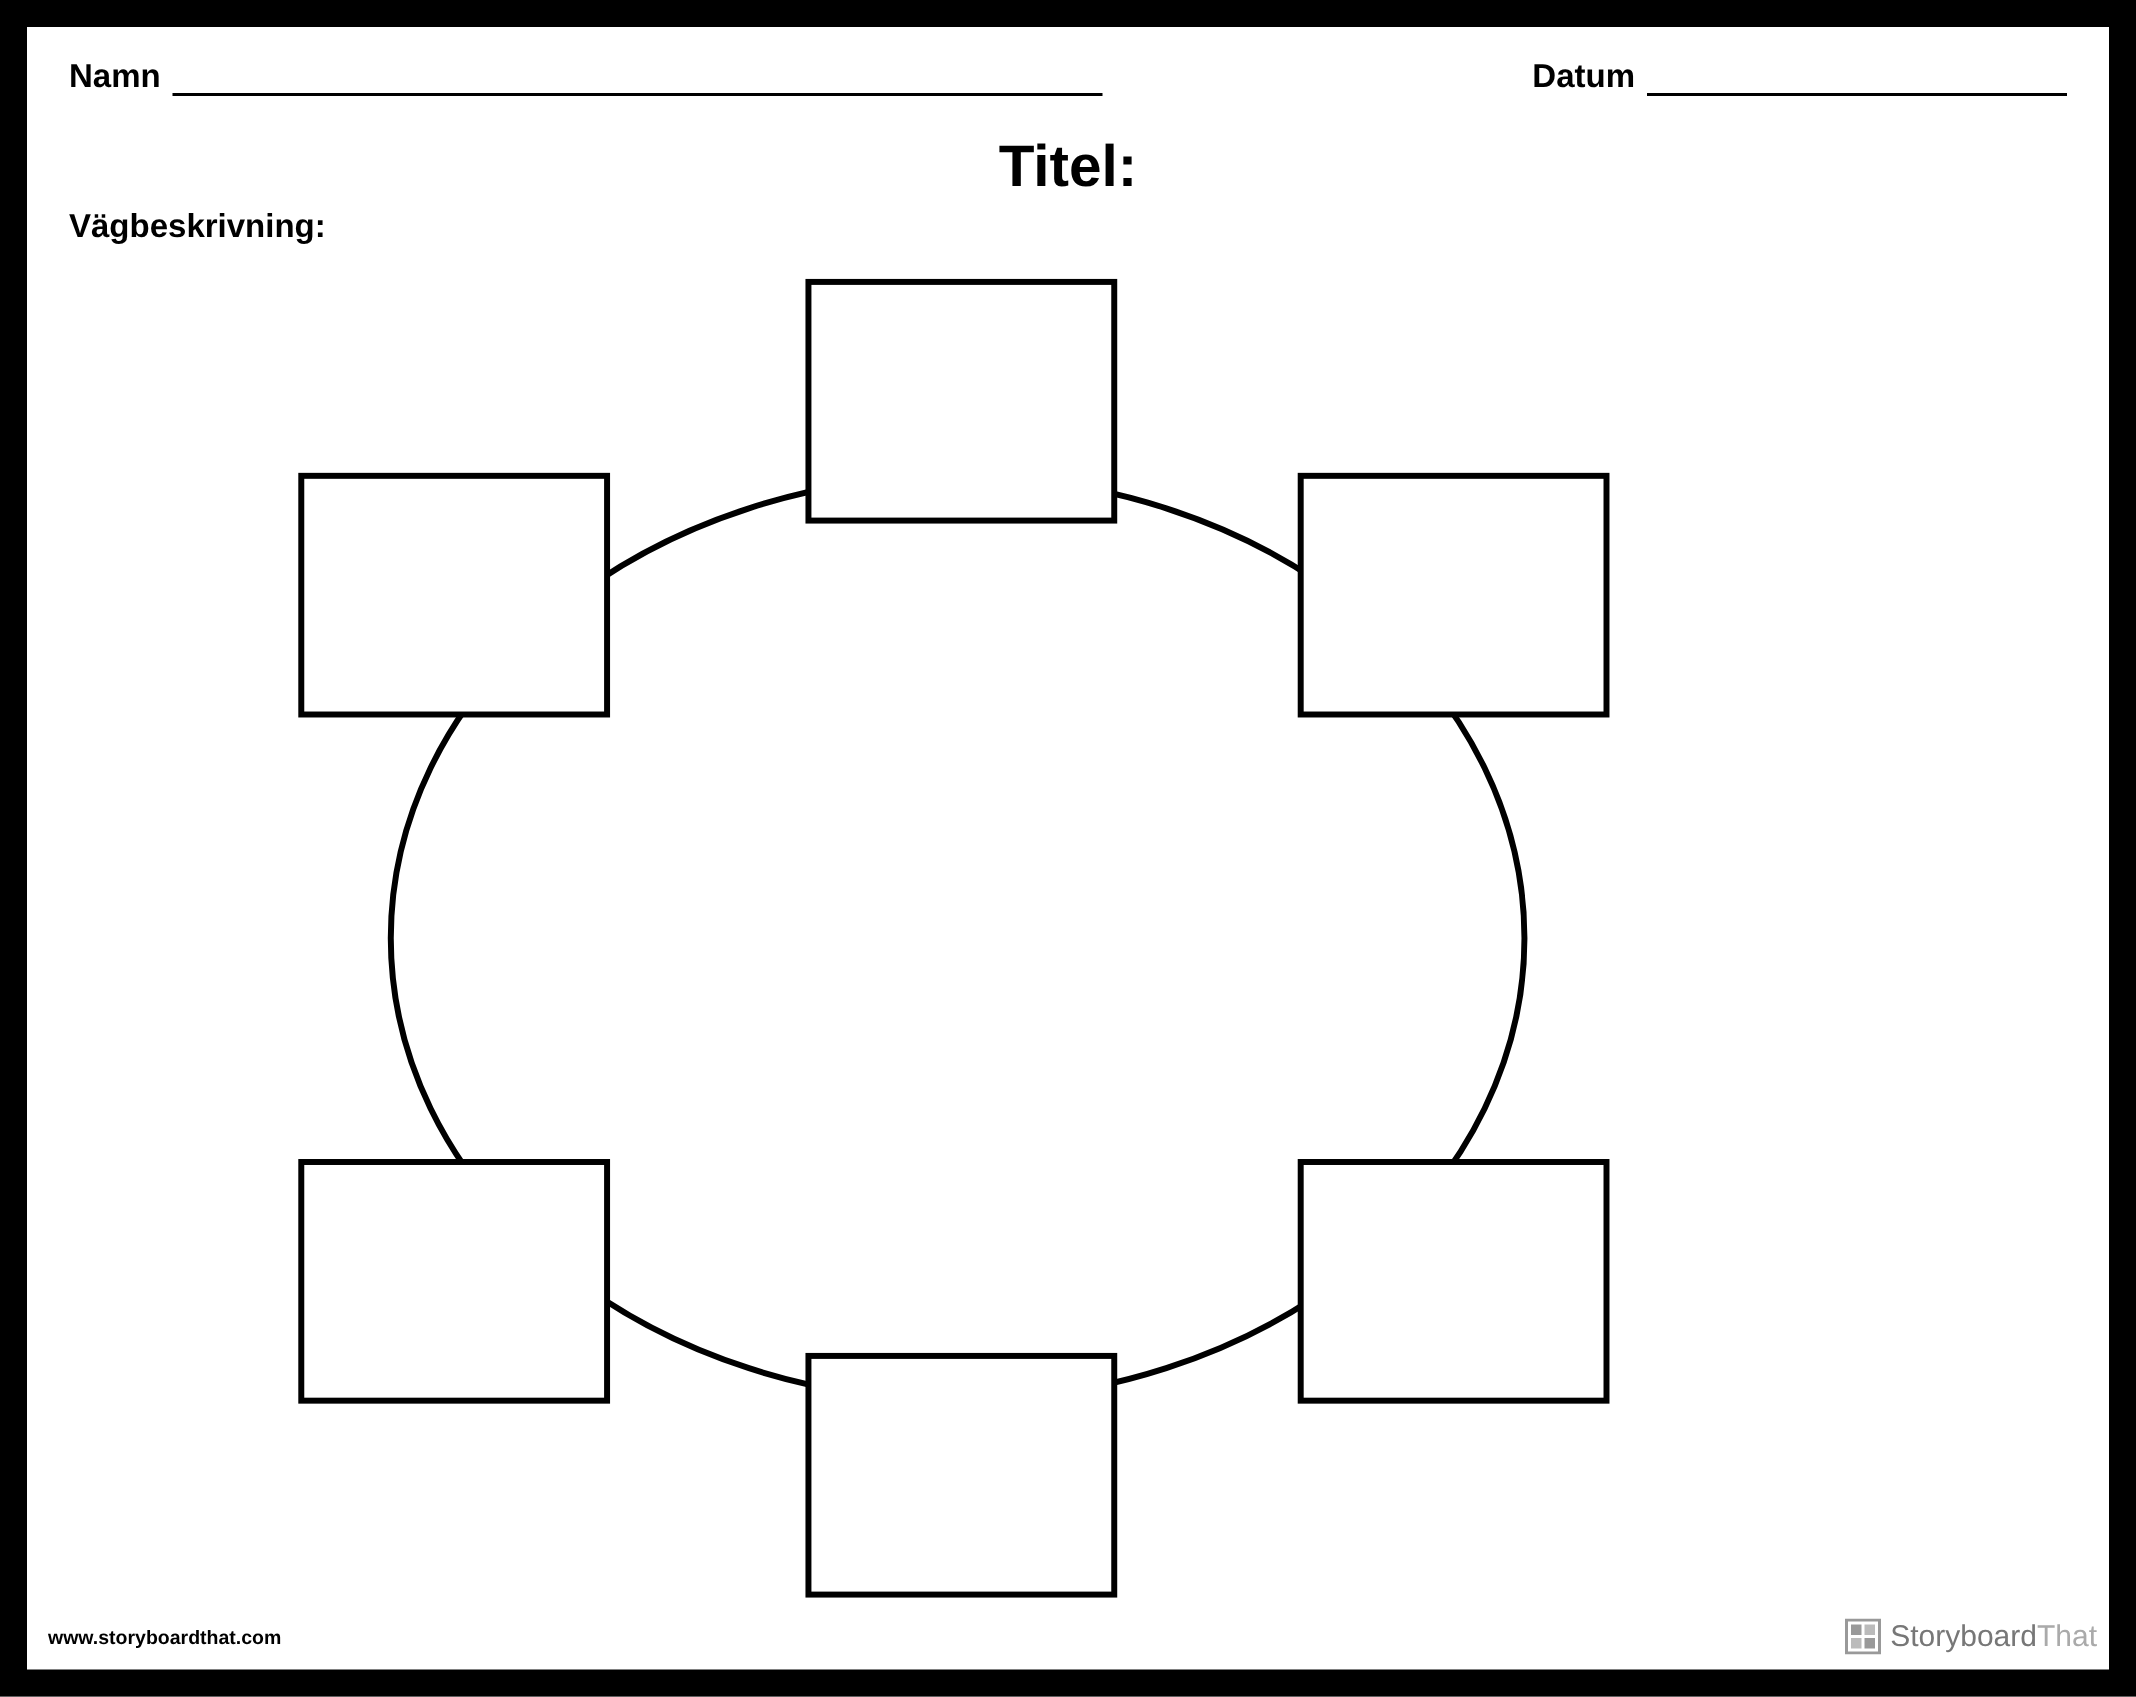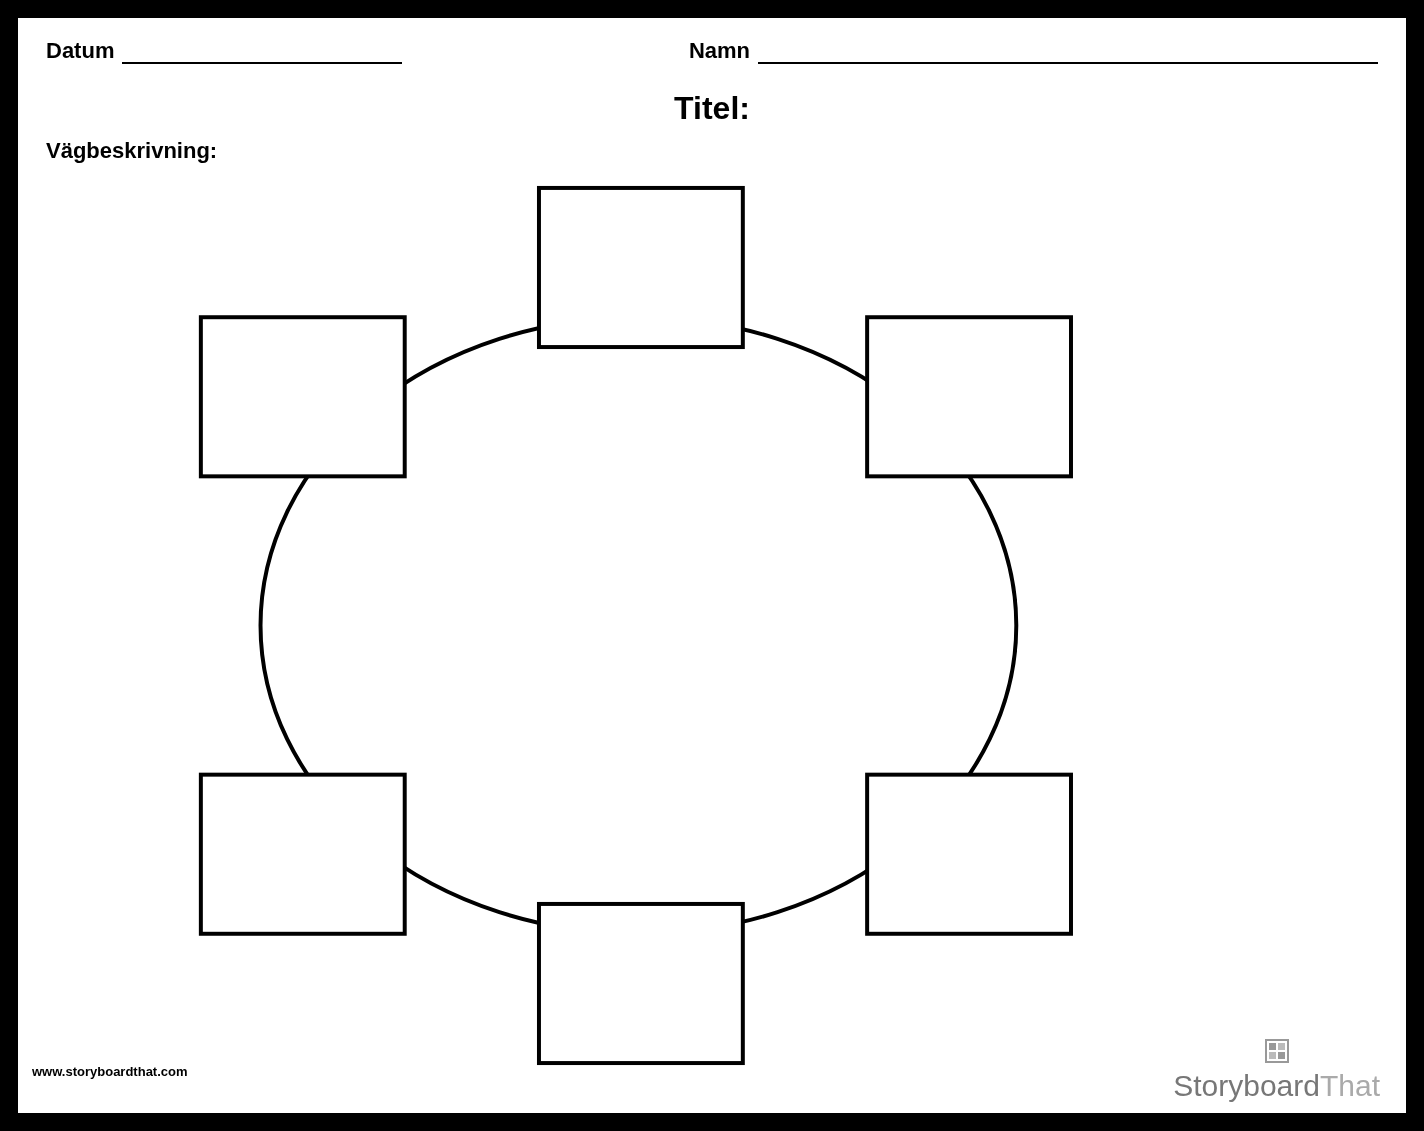--- a/index.html
+++ b/index.html
@@ -45,21 +45,21 @@
   }
   .name-line { width: 620px; }
   .date-line { width: 280px; }
   .title-row {
     position: absolute;
     top: 72px;
     left: 0;
     right: 0;
     text-align: center;
     font-weight: 800;
-    font-size: 32px;
+    font-size: 39px;
   }
   .directions-row {
     position: absolute;
     top: 120px;
     left: 28px;
     font-weight: 700;
     font-size: 22px;
     text-align: right;
   }
   .diagram {
@@ -70,57 +70,56 @@
     bottom: 40px;
   }
   .diagram svg {
     width: 100%;
     height: 100%;
   }
   .footer {
     position: absolute;
     bottom: 10px;
     left: 14px;
-    right: 26px;
+    right: 8px;
     display: flex;
     justify-content: space-between;
     align-items: center;
     font-size: 14px;
   }
   .footer-left { font-weight: 700; font-size: 13px; }
   .brand {
     display: flex;
     align-items: center;
     gap: 6px;
     color: #777;
-    font-size: 30px;
+    font-size: 20px;
     font-weight: 400;
-    flex-direction: column;
   }
   .brand .bold { color: #777; font-weight: 400; }
   .brand .light { color: #aaa; font-weight: 300; }
   .brand-icon {
     width: 24px;
     height: 24px;
   }
 </style>
 </head>
 <body>
 
 <div class="outer">
   <div class="page">
 
     <div class="header-row">
       <div class="field-group">
+        <span>Namn</span>
+        <span class="field-line name-line"></span>
+      </div>
+      <div class="field-group">
         <span>Datum</span>
         <span class="field-line date-line"></span>
-      </div>
-      <div class="field-group">
-        <span>Namn</span>
-        <span class="field-line name-line"></span>
       </div>
     </div>
 
     <div class="title-row">Titel:</div>
 
     <div class="directions-row">Vägbeskrivning:</div>
 
     <div class="diagram">
       <svg viewBox="0 0 1388 900">
 

